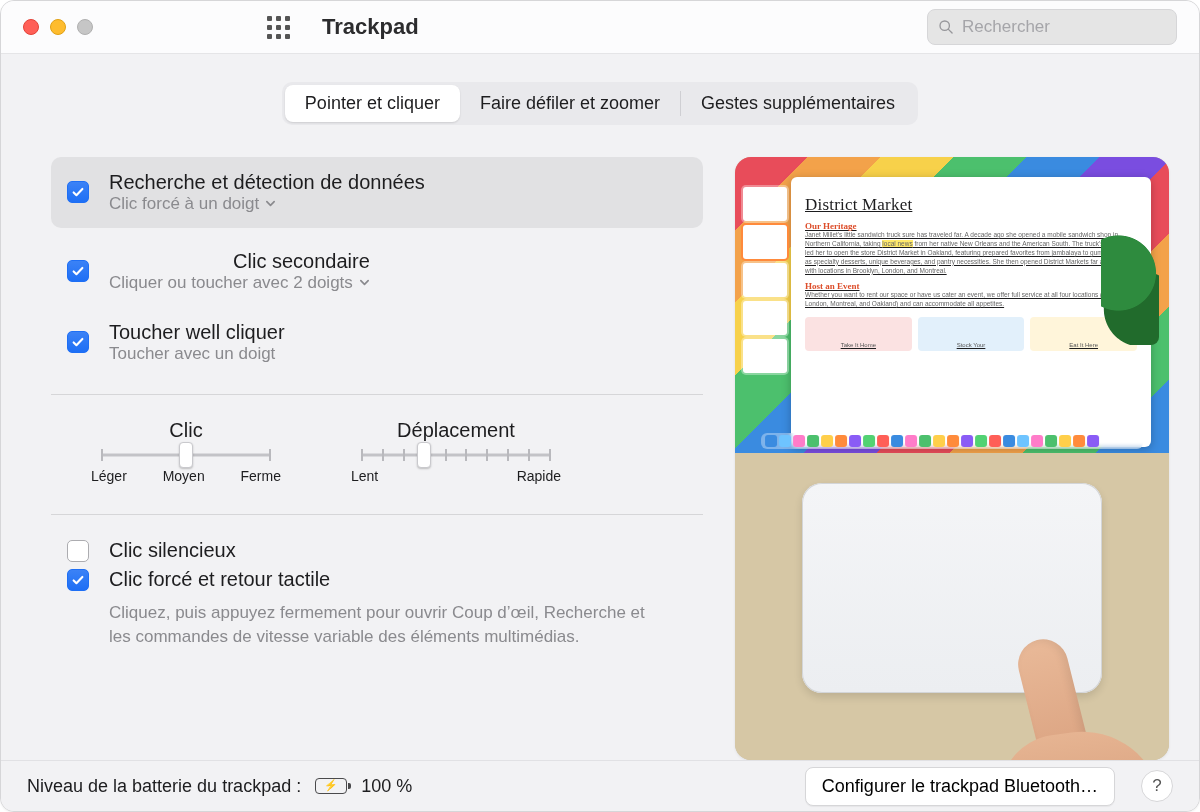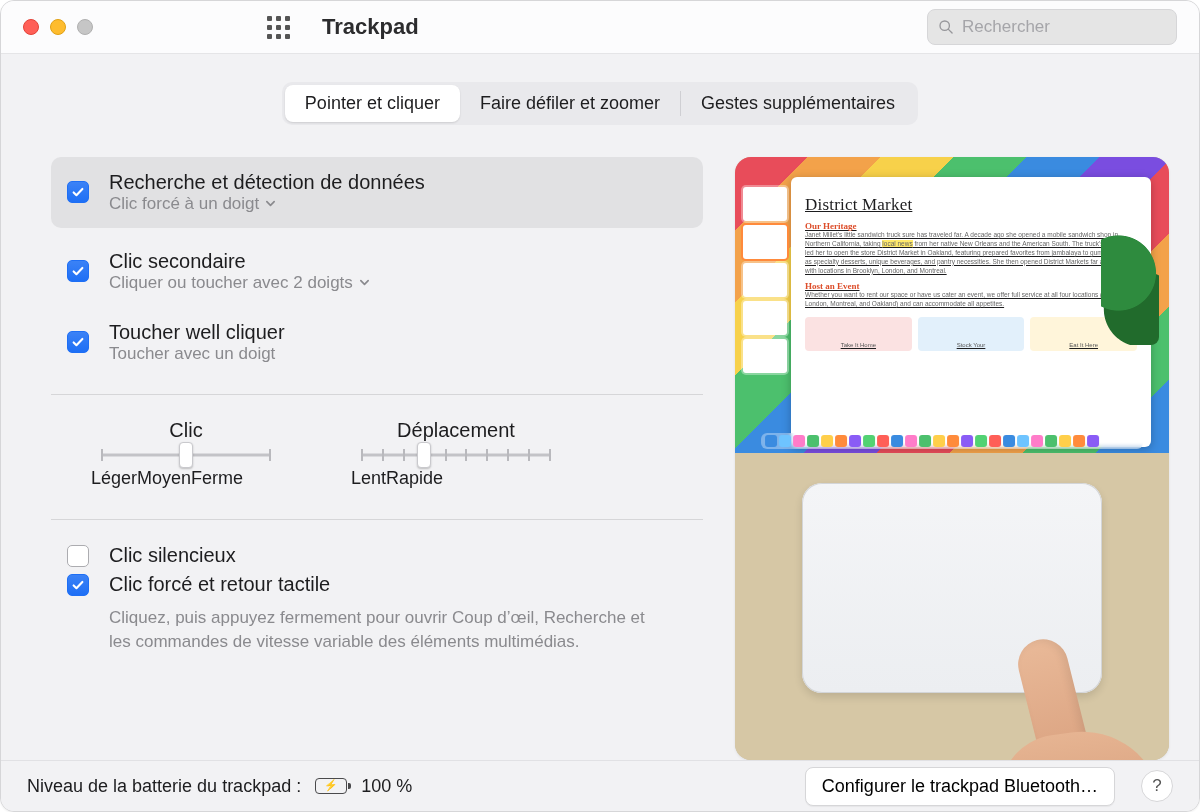--- a/index.html
+++ b/index.html
@@ -143,21 +143,21 @@
     transform:translateY(-50%);
   }
   .ticks { position:absolute; left:0; right:0; top:50%; display:flex; justify-content:space-between; transform:translateY(-50%); }
   .tick { width:2px; height:12px; background:#b9b9bd; }
   .knob {
     position:absolute; width:14px; height:26px; background:#fff;
     border:1px solid #c9c9cd; border-radius:4px;
     box-shadow: 0 1px 2px rgba(0,0,0,.22);
     top:50%; transform:translate(-50%,-50%);
   }
-  .slider-labels { display:flex; justify-content:flex-start; font-size:18px; width:100%; color:#1d1d1f;}
+  .slider-labels { display:flex; justify-content:space-between; font-size:14px; width:100%; color:#1d1d1f;}
   .slider-labels.center3 span:nth-child(2){ text-align:center; }
 
   
   .bottom-opts { display:flex; flex-direction:column; gap:6px; }
   .opt-line { display:flex; align-items:center; gap:20px; }
   .opt-line .checkbox { margin-top:0; }
   .opt-line-label { font-size:20px; }
   .opt-desc { font-size:17px; color:#8a8a8e; margin-left:42px; max-width: 560px; line-height:1.4; padding-top:4px;}
 
   
@@ -361,21 +361,21 @@
             <span>Clic forcé à un doigt</span>
             <span class="chev">
               <svg viewBox="0 0 12 12">
                   <path d="M2 4 L6 8 L10 4" fill="none" stroke="#8a8a8e" stroke-width="1.8" stroke-linecap="round" stroke-linejoin="round"></path>
                 </svg>
             </span>
           </div>
         </div>
       </div>
 
-      <div class="option-row" style="margin-top:8px;">
+      <div class="option-row" style="margin-top:8px;text-align:right;">
         <div class="checkbox checked">
           <svg viewBox="0 0 16 16">
               <path d="M3 8.5 L6.2 11.6 L13 4.5" fill="none" stroke="#fff" stroke-width="2.4" stroke-linecap="round" stroke-linejoin="round"></path>
             </svg>
         </div>
         <div>
           <div class="opt-title">Clic secondaire</div>
           <div class="opt-sub">
             <span>Cliquer ou toucher avec 2 doigts</span>
             <span class="chev">

